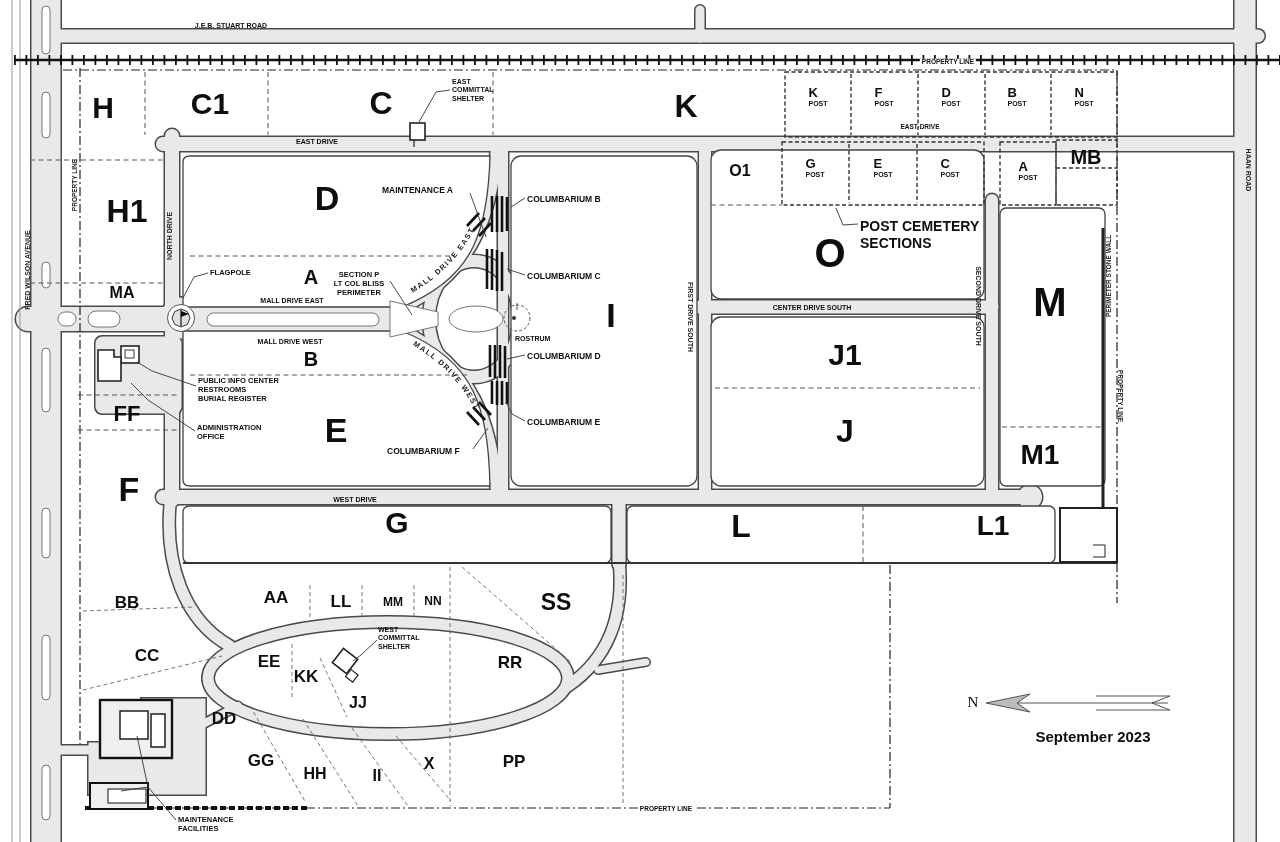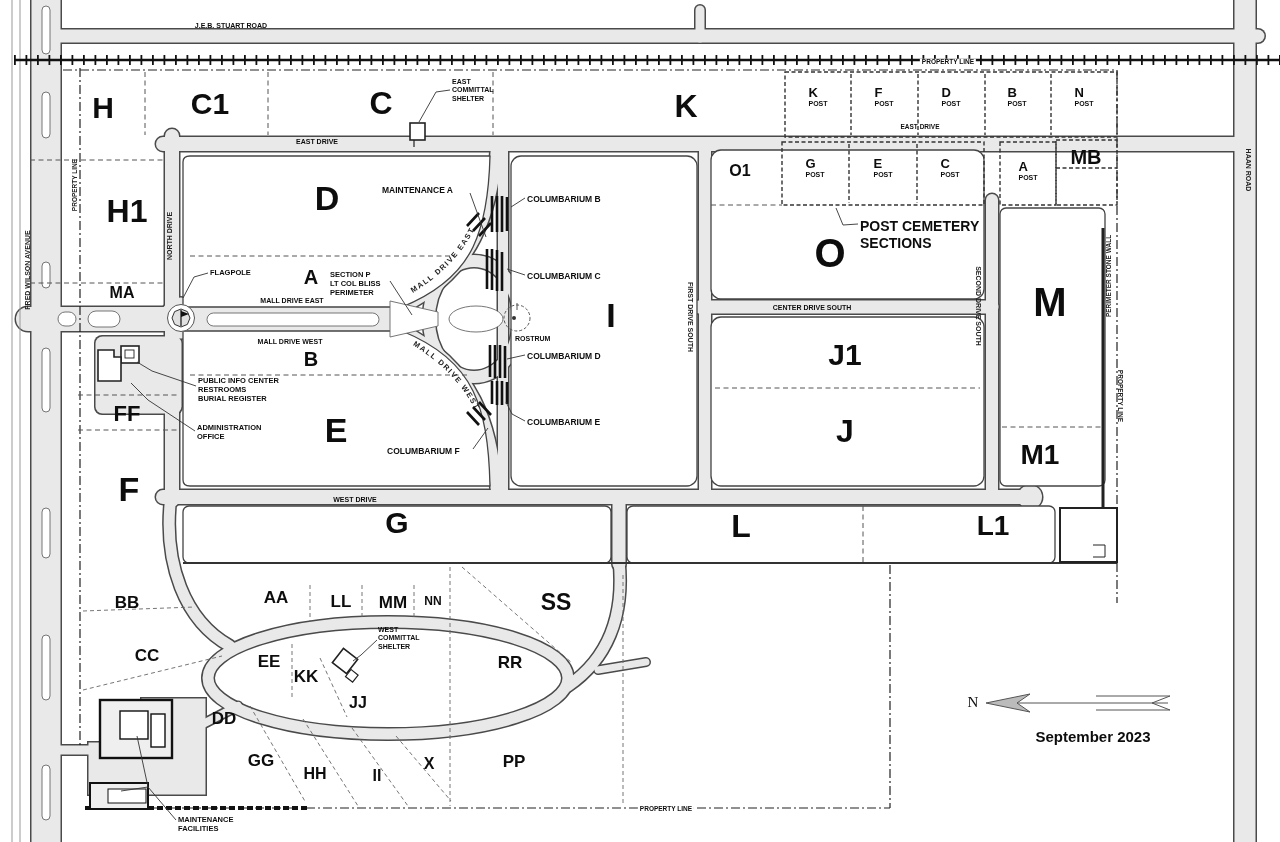--- a/index.html
+++ b/index.html
@@ -278,21 +278,21 @@
 <span class="lbl" style="left:845px;top:355px;font-size:30px">J1</span>
 <span class="lbl" style="left:845px;top:431px;font-size:32px">J</span>
 <span class="lbl" style="left:1040px;top:455px;font-size:28px">M1</span>
 <span class="lbl" style="left:397px;top:523px;font-size:30px">G</span>
 <span class="lbl" style="left:741px;top:526px;font-size:32px">L</span>
 <span class="lbl" style="left:993px;top:526px;font-size:28px">L1</span>
 <span class="lbl" style="left:127px;top:602px;font-size:17px">BB</span>
 <span class="lbl" style="left:147px;top:655px;font-size:17px">CC</span>
 <span class="lbl" style="left:276px;top:597px;font-size:17px">AA</span>
 <span class="lbl" style="left:341px;top:601px;font-size:17px">LL</span>
-<span class="lbl" style="left:393px;top:602px;font-size:17px">MM</span>
+<span class="lbl" style="left:393px;top:602px;font-size:12px">MM</span>
 <span class="lbl" style="left:433px;top:601px;font-size:12px">NN</span>
 <span class="lbl" style="left:556px;top:602px;font-size:23px">SS</span>
 <span class="lbl" style="left:269px;top:661px;font-size:17px">EE</span>
 <span class="lbl" style="left:306px;top:676px;font-size:17px">KK</span>
 <span class="lbl" style="left:510px;top:662px;font-size:17px">RR</span>
 <span class="lbl" style="left:358px;top:703px;font-size:16px">JJ</span>
 <span class="lbl" style="left:224px;top:718px;font-size:17px">DD</span>
 <span class="lbl" style="left:261px;top:760px;font-size:17px">GG</span>
 <span class="lbl" style="left:315px;top:774px;font-size:16px">HH</span>
 <span class="lbl" style="left:377px;top:776px;font-size:16px">II</span>
@@ -363,21 +363,21 @@
   <div>EAST</div>
       <div>COMMITTAL</div>
       <div>SHELTER</div>
 </div>
 <div class="ann" style="left:378px;top:626px;font-size:7px">
   <div>WEST</div>
       <div>COMMITTAL</div>
       <div>SHELTER</div>
 </div>
 <span class="ann" style="left:210px;top:269px">FLAGPOLE</span>
-<div class="ann" style="left:330px;top:271px;width:58px;text-align:left">
+<div class="ann" style="left:330px;top:271px;width:58px;text-align:center">
   <div>SECTION P</div>
       <div>LT COL BLISS</div>
       <div>PERIMETER</div>
 </div>
 <div class="ann" style="left:198px;top:377px">
   <div>PUBLIC INFO CENTER</div>
       <div>RESTROOMS</div>
       <div>BURIAL REGISTER</div>
 </div>
 <div class="ann" style="left:197px;top:424px">

